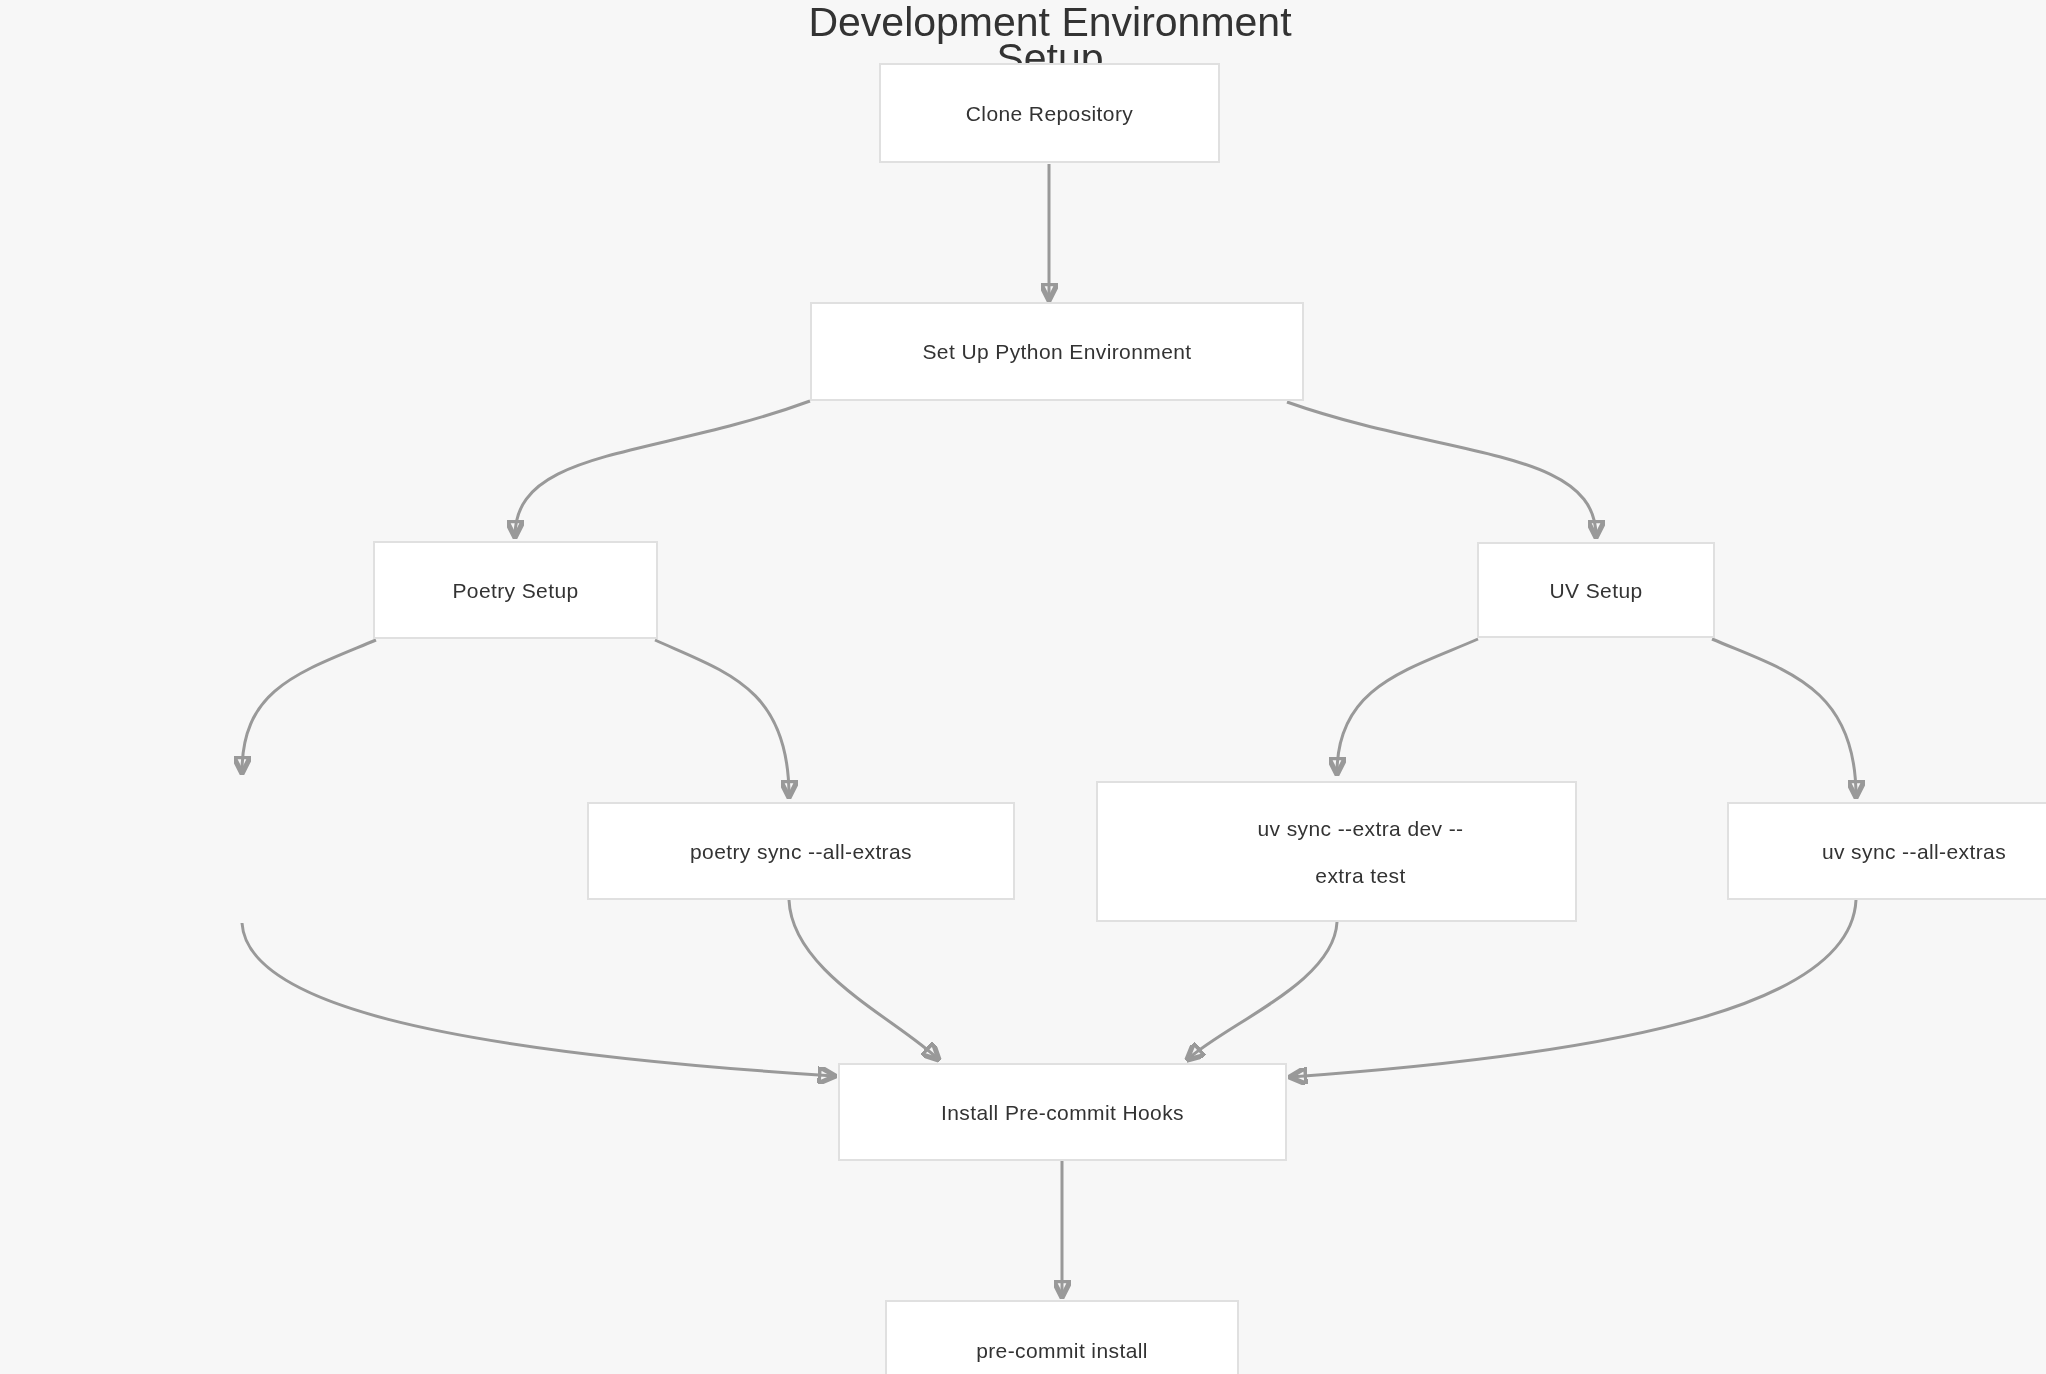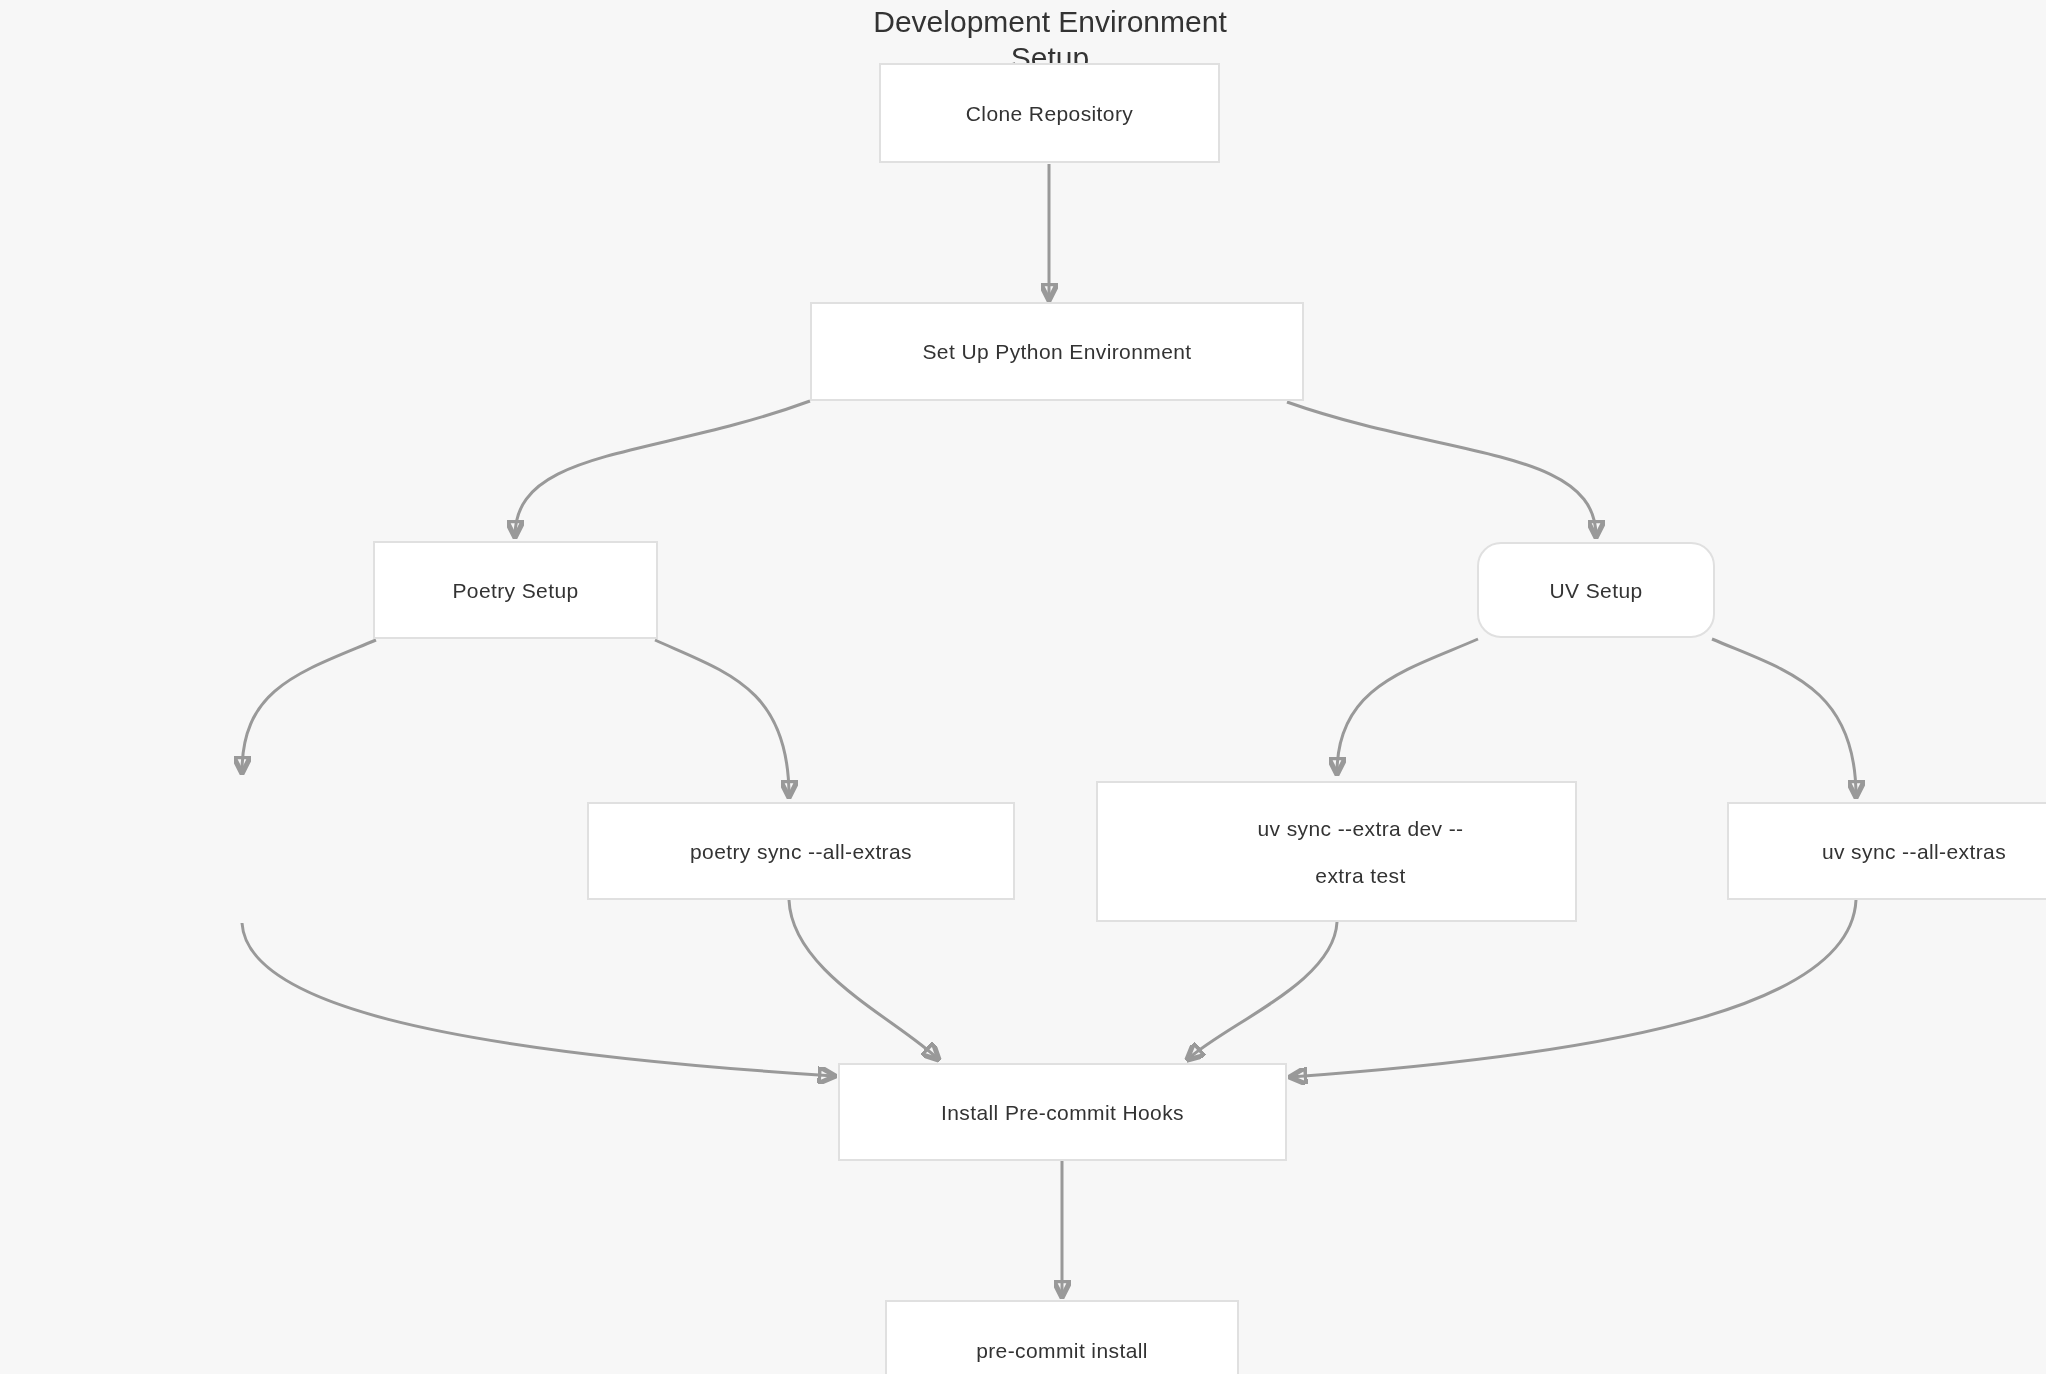--- a/index.html
+++ b/index.html
@@ -13,21 +13,21 @@
     position: relative;
     width: 2046px; height: 1374px;
     background: #f7f7f7;
     overflow: hidden;
   }
   .diagram-title {
     position: absolute;
     left: 1050px; top: 4px;
     transform: translateX(-50%);
     z-index: 1;
-    font-size: 30px;
+    font-size: 41px;
     line-height: 36px;
     color: #333333;
     text-align: center;
     white-space: pre-line;
   }
   .edges {
     position: absolute;
     left: 0; top: 0;
     z-index: 2;
   }
@@ -47,21 +47,21 @@
     display: flex;
     align-items: center;
     justify-content: center;
     text-align: center;
     white-space: pre-line;
     letter-spacing: 0.4px;
   }
   #node-clone-repository      { left: 879px;  top: 63px;   width: 341px; height: 100px; }
   #node-python-env            { left: 810px;  top: 302px;  width: 494px; height: 99px; }
   #node-poetry-setup          { left: 373px;  top: 541px;  width: 285px; height: 98px; }
-  #node-uv-setup              { left: 1477px; top: 542px;  width: 238px; height: 96px; border-radius: 24px; }
+  #node-uv-setup              { left: 1477px; top: 542px;  width: 238px; height: 96px; }
   #node-poetry-sync-dev-test  { left: 2px;    top: 780px;  width: 480px; height: 143px; }
   #node-poetry-sync-all       { left: 575px;  top: 802px;  width: 428px; height: 98px; margin-left: 12px; }
   #node-uv-sync-dev-test      { left: 1096px; top: 781px;  width: 481px; height: 141px; padding-left: 48px; }
   #node-uv-sync-all           { left: 1727px; top: 802px;  width: 374px; height: 98px; }
   #node-install-hooks         { left: 838px;  top: 1063px; width: 449px; height: 98px; }
   #node-precommit-install     { left: 885px;  top: 1300px; width: 354px; height: 100px; }
 </style>
 </head>
 <body>
 

